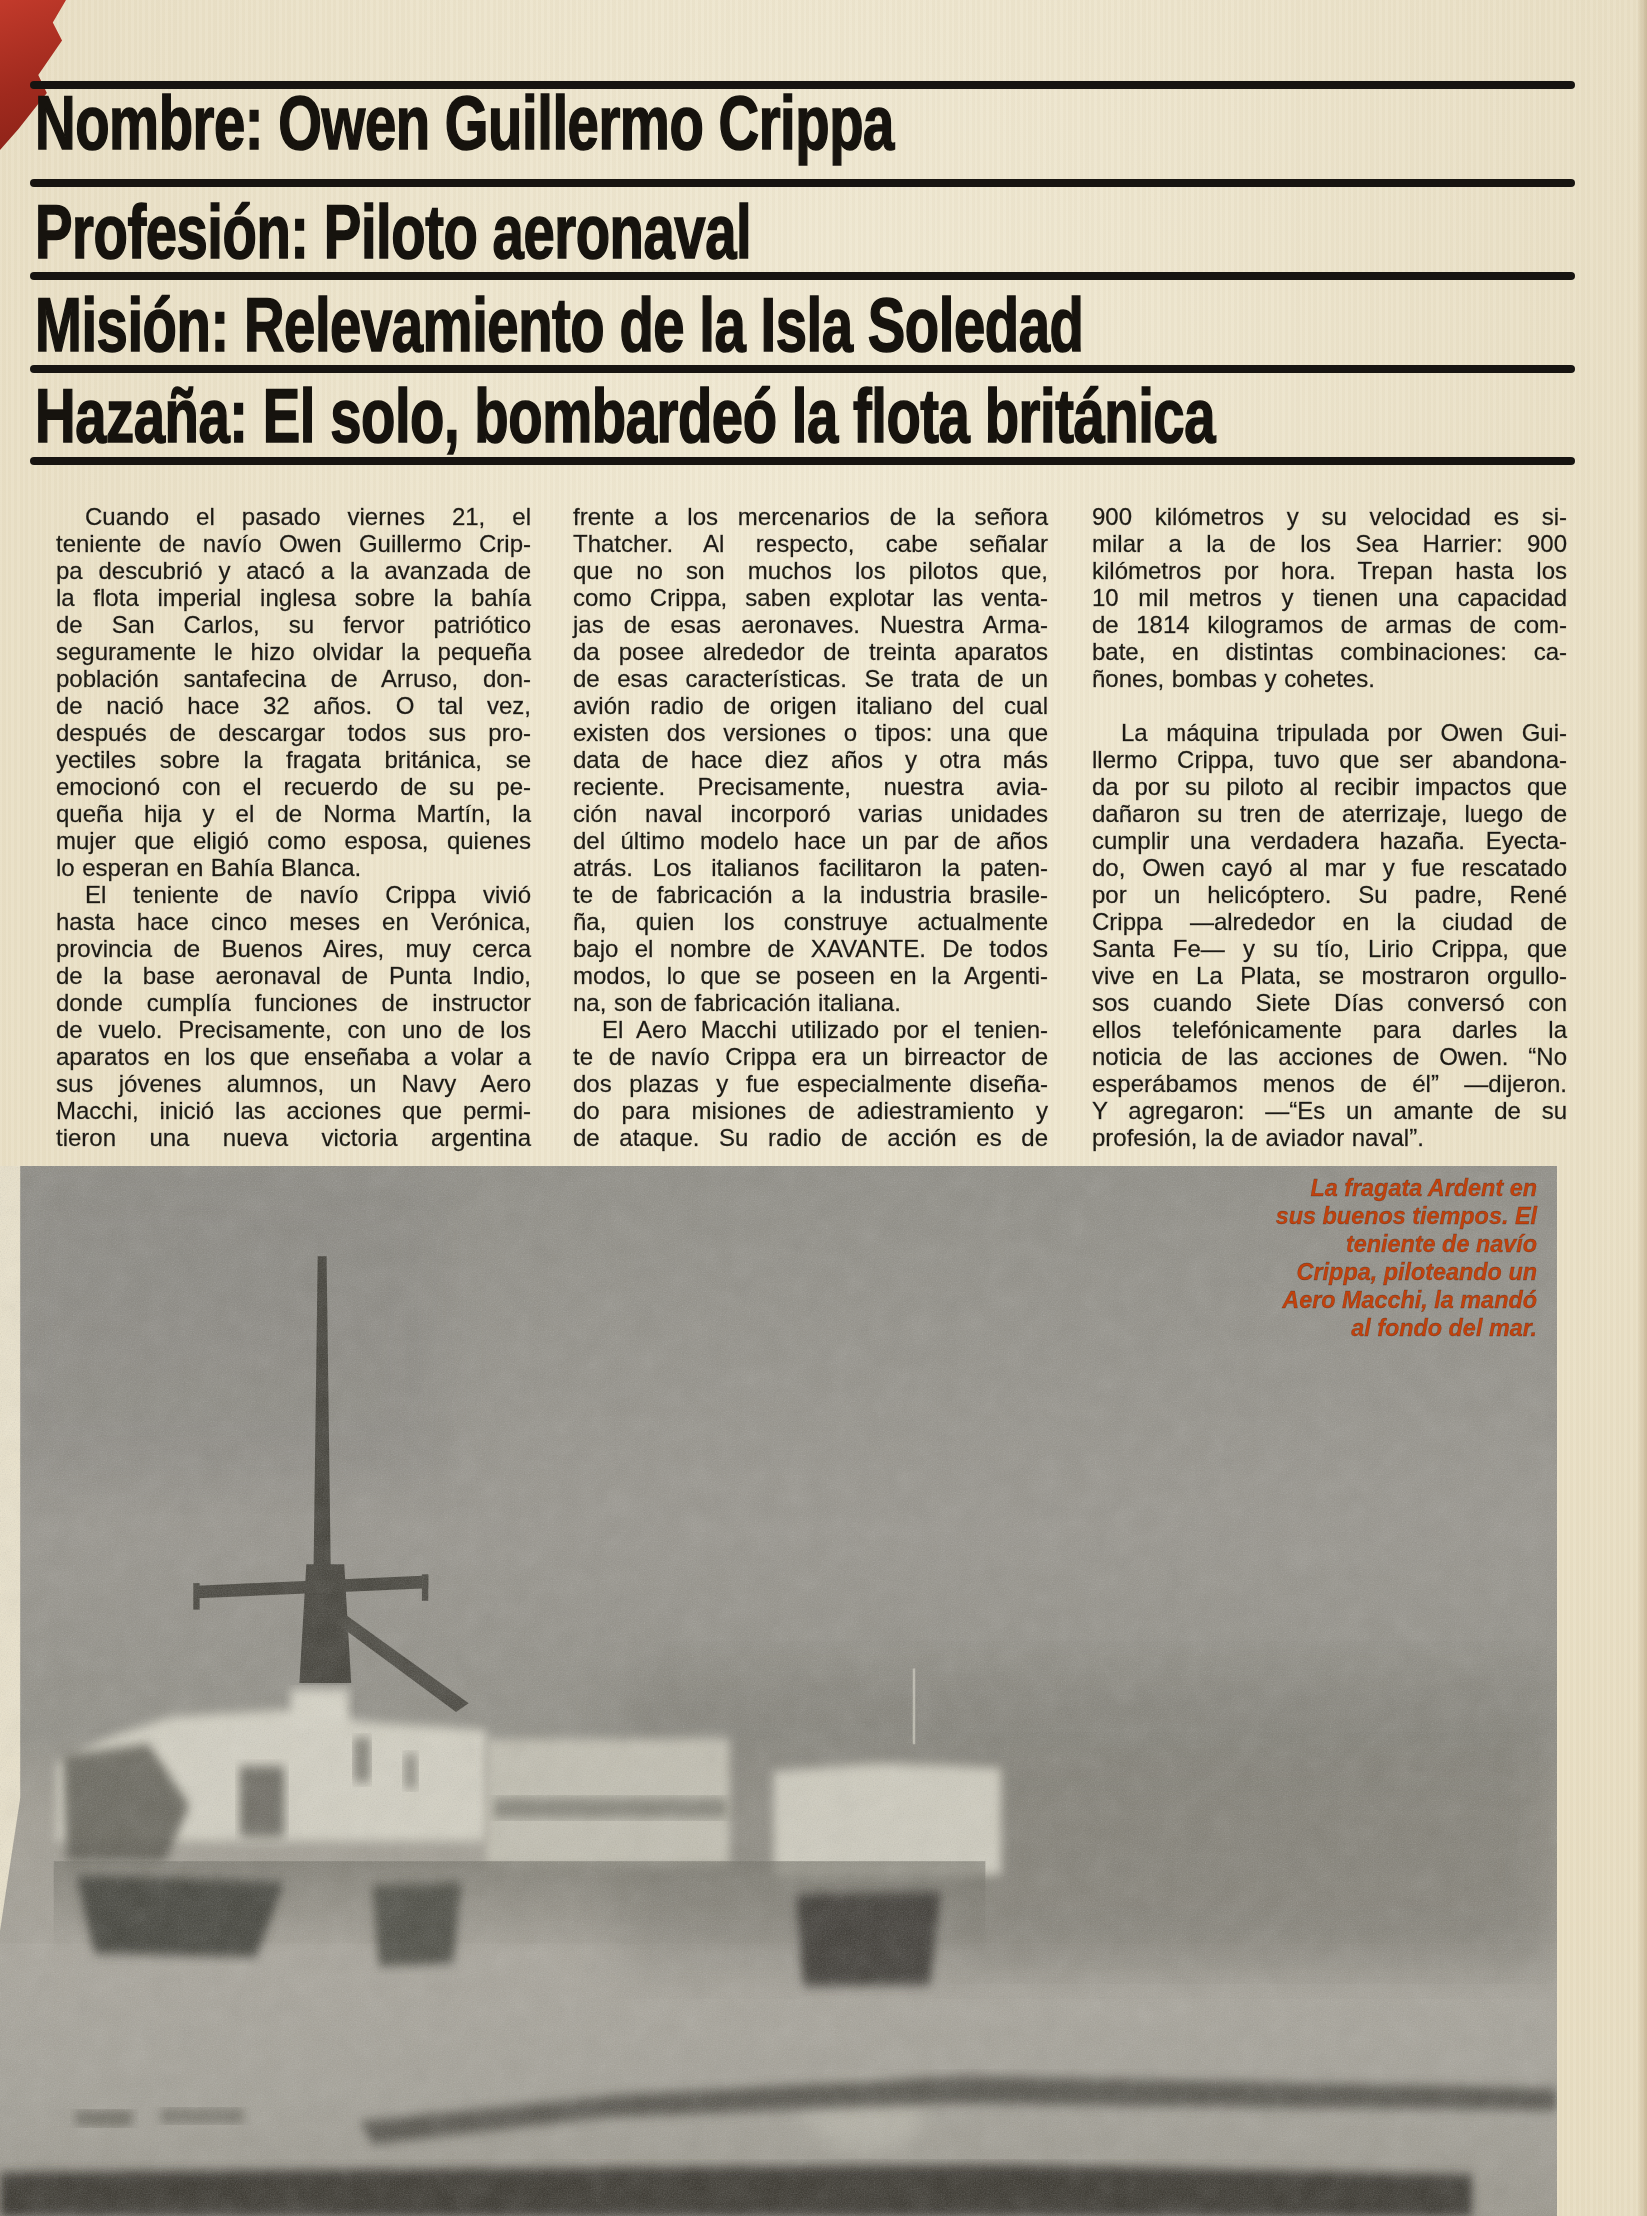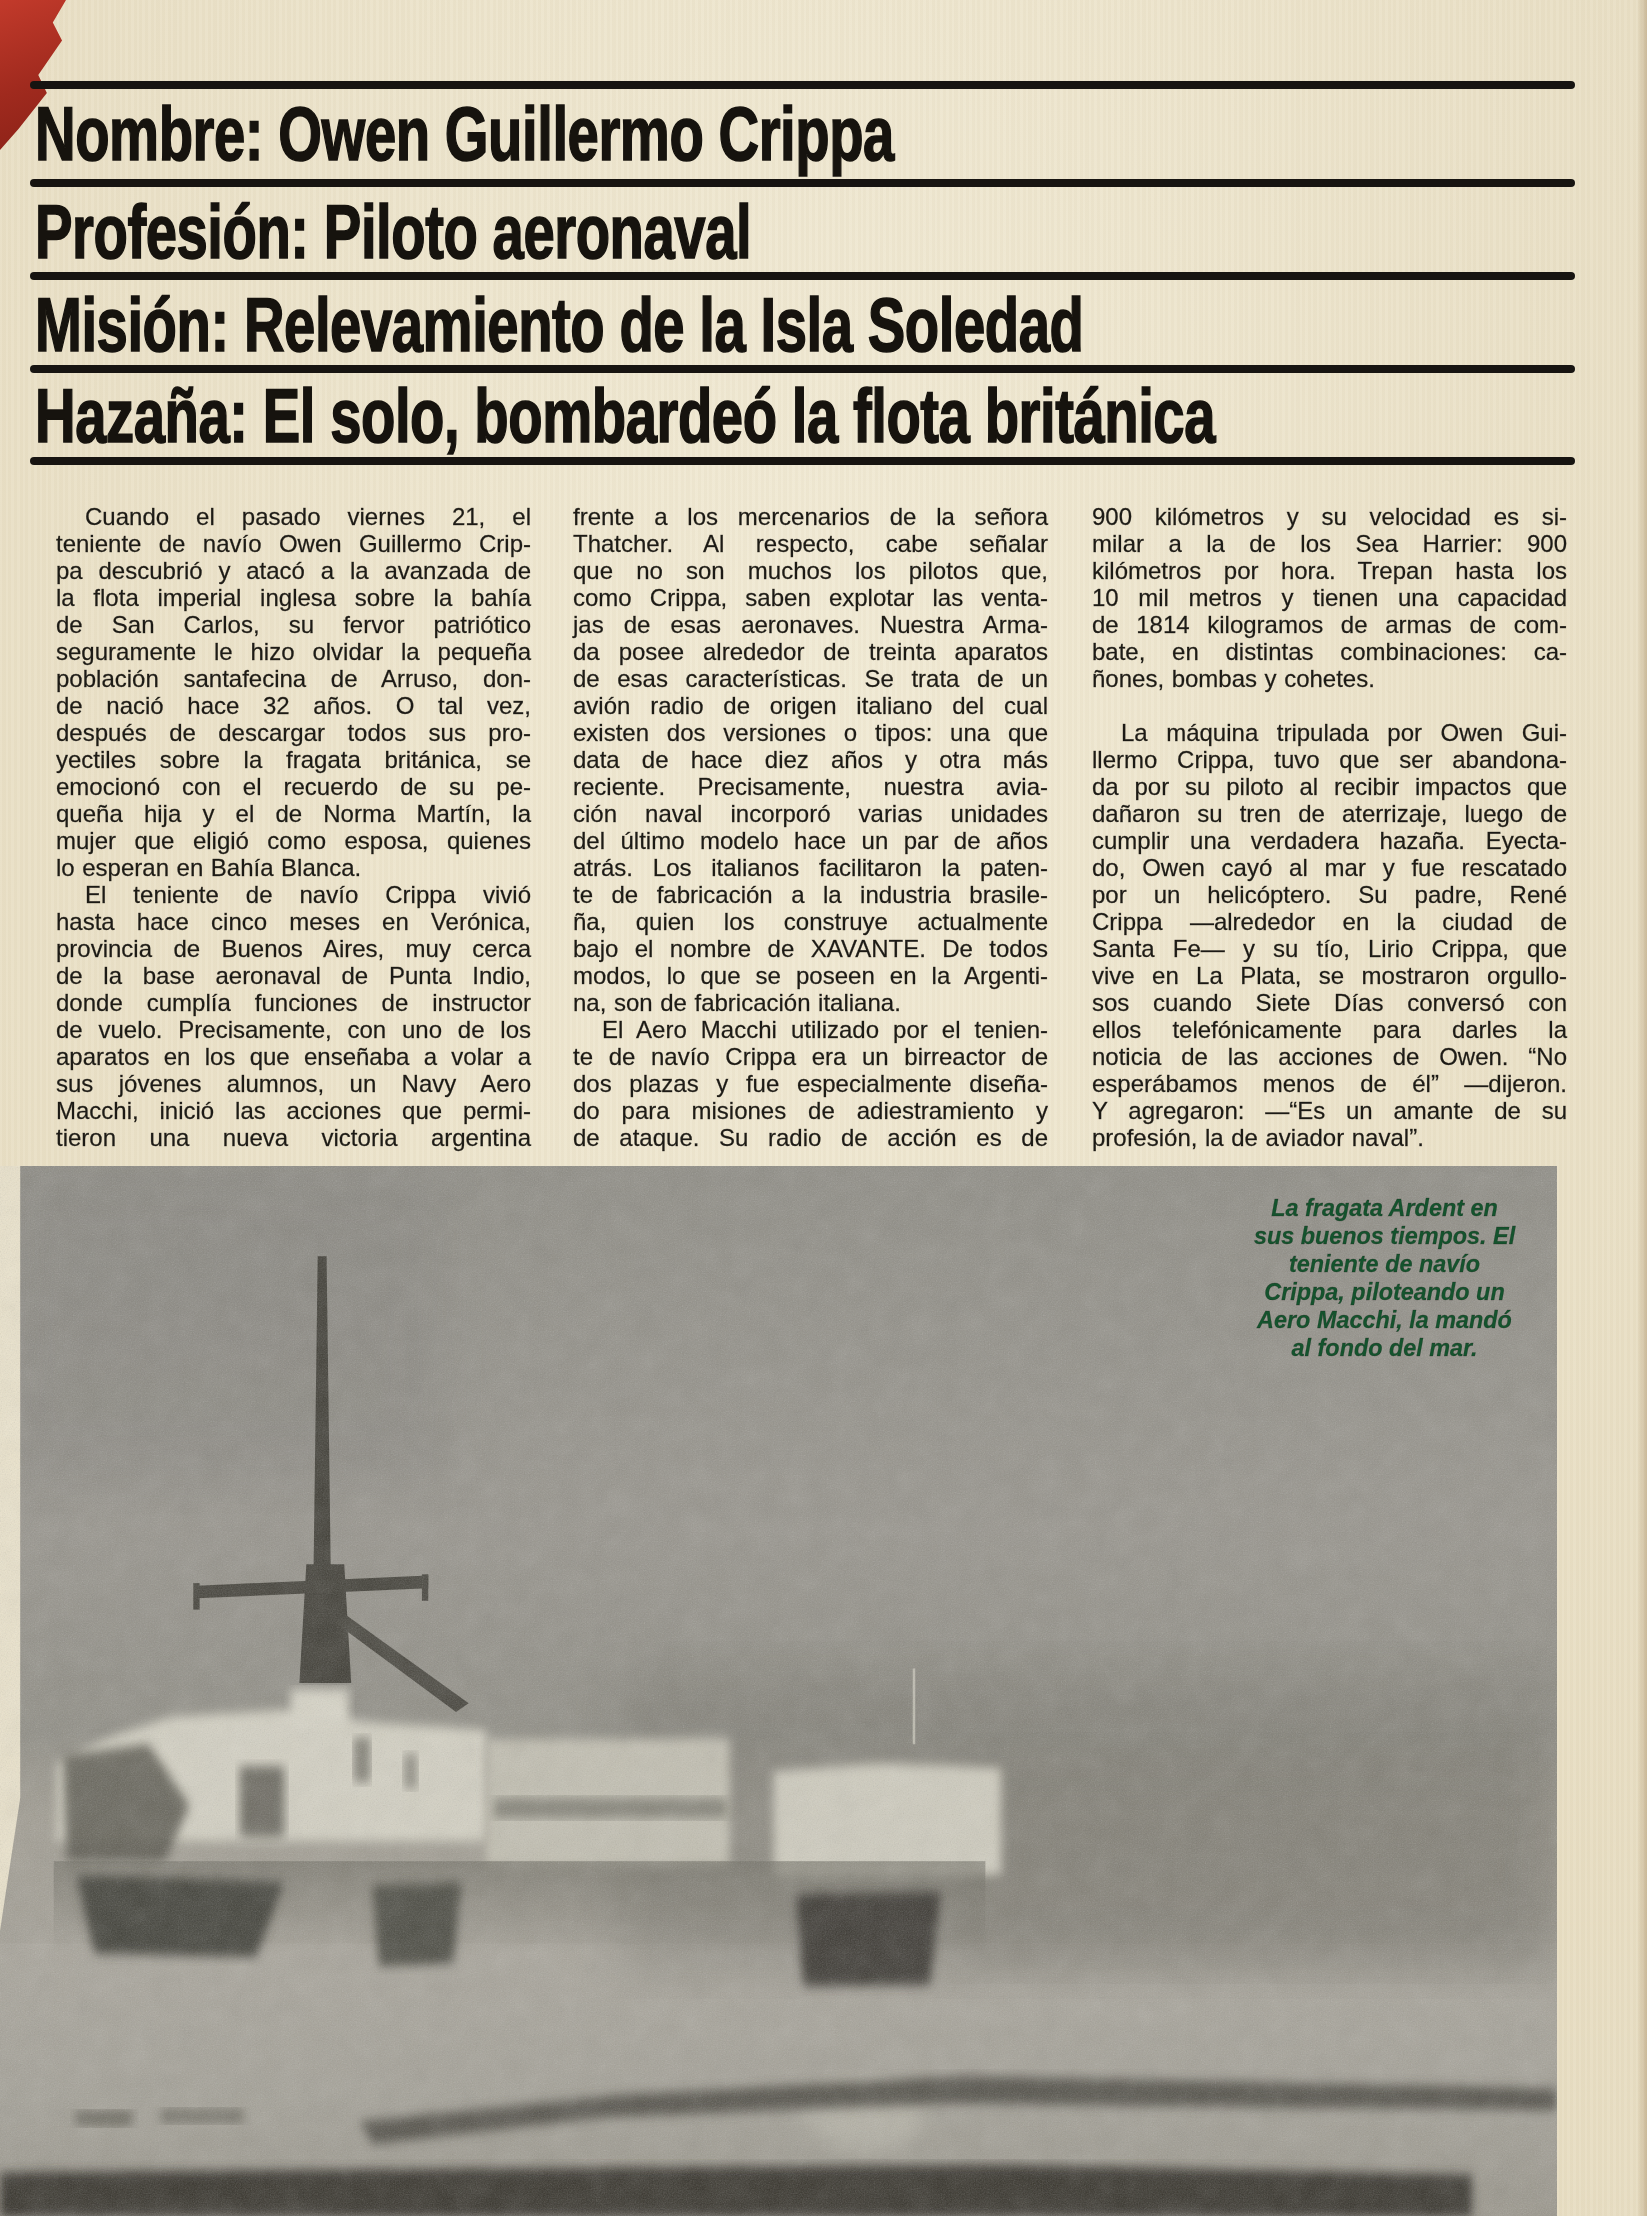--- a/index.html
+++ b/index.html
@@ -46,33 +46,33 @@
   #col2{left:1072px}
   .ln{text-align:justify;text-align-last:justify;min-height:27px;word-spacing:0.9px}
   .ln.end{text-align-last:left}
   .ln.ind{text-indent:29px}
   .photo{
     position:absolute;left:0;top:1166px;width:1557px;height:1051px;
   }
   .photo svg{display:block;width:100%;height:100%}
   .caption{
     position:absolute;left:1232px;top:1174px;width:305px;
-    text-align:center;font-style:italic;font-weight:700;
-    font-size:23.4px;line-height:28px;color:#14532d;margin-top:20px;
+    text-align:right;font-style:italic;font-weight:700;
+    font-size:23.4px;line-height:28px;color:#c2410c;
     -webkit-text-stroke:0.3px rgba(30,28,22,.55);
   }
 </style>
 </head>
 <body>
 
 <div class="paper-texture"></div>
 <div class="red-corner"></div>
 
 <div class="rule" style="top:81px"></div>
-<div class="hl" style="top:89px">
+<div class="hl" style="top:78px">
     <span>Nombre: Owen Guillermo Crippa</span>
   </div>
 <div class="rule" style="top:179px"></div>
 <div class="hl" style="top:187px">
     <span>Profesión: Piloto aeronaval</span>
   </div>
 <div class="rule" style="top:272px"></div>
 <div class="hl" style="top:280px">
     <span>Misión: Relevamiento de la Isla Soledad</span>
   </div>

